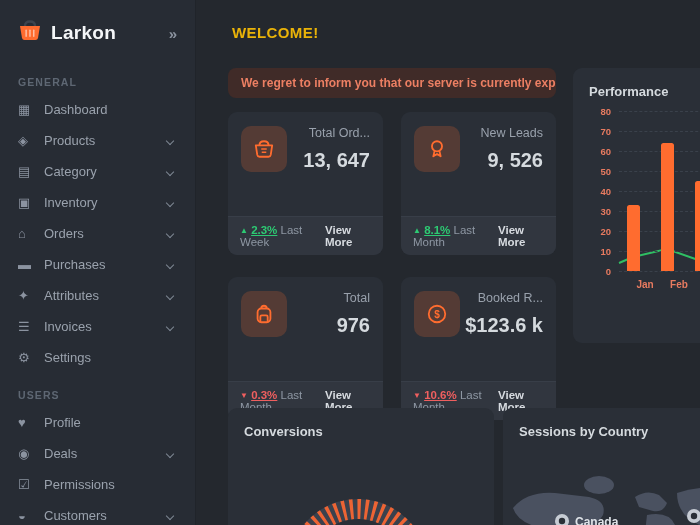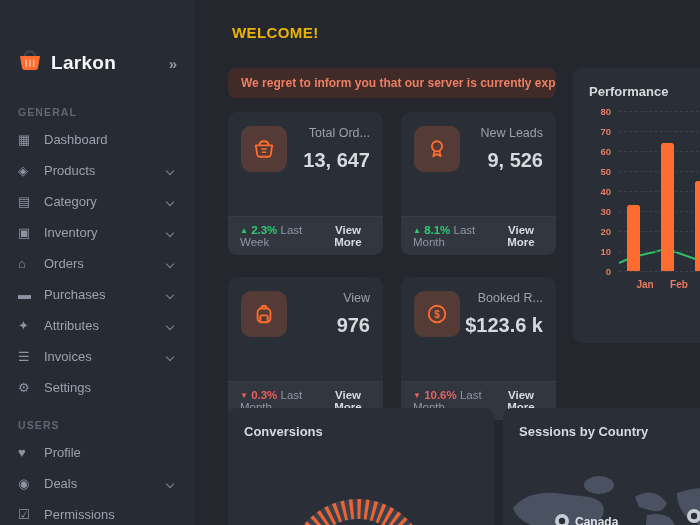--- a/index.html
+++ b/index.html
@@ -2,21 +2,21 @@
 <html><head>
 <meta charset="utf-8">
 <style>
   html,body{margin:0;padding:0;width:700px;height:525px;overflow:hidden;
     font-family:"Liberation Sans","DejaVu Sans",sans-serif;background:#24282e;}
   .viewport{position:relative;width:700px;height:525px;overflow:hidden;}
 
   
   .sidebar{position:absolute;left:0;top:0;width:196px;height:525px;background:#272c34;
     box-sizing:border-box;overflow:hidden;border-right:1px solid #20242a;}
-  .logo-row{display:flex;align-items:center;gap:9px;padding:26px 16px 14px 18px;margin-top:24px;}
+  .logo-row{display:flex;align-items:center;gap:9px;padding:20px 16px 14px 18px;}
   .logo-text{color:#f4f6f8;font-size:19px;font-weight:800;letter-spacing:.3px;flex:1;}
   .collapse{color:#8b939f;font-size:15px;font-weight:700;cursor:pointer;padding-right:2px;}
   .section-label{color:#5e6773;font-size:10.5px;font-weight:700;letter-spacing:1.1px;
     padding:16px 18px 6px 18px;}
   .side-item{display:flex;align-items:center;height:31px;padding:0 18px;cursor:pointer;}
   .side-item .s-icon{width:26px;color:#8b93a0;font-size:13px;flex:none;}
   .side-item .s-label{flex:1;color:#9aa2ad;font-size:13px;font-weight:500;}
   .chev{width:5px;height:5px;border-right:1.5px solid #7e8793;border-bottom:1.5px solid #7e8793;
     transform:rotate(45deg);margin-right:4px;flex:none;}
 
@@ -35,26 +35,26 @@
   .icon-tile{width:46px;height:46px;border-radius:10px;background:rgba(255,108,47,.20);
     display:flex;align-items:center;justify-content:center;flex:none;}
   .stat-right{flex:1;min-width:0;text-align:right;}
   .stat-title{color:#99a1ac;font-size:12.5px;font-weight:500;white-space:nowrap;overflow:hidden;
     text-overflow:ellipsis;margin-bottom:8px;}
   .stat-value{color:#d5dade;font-size:20px;font-weight:700;line-height:1.25;
     overflow-wrap:break-word;word-break:normal;}
   .stat-footer{background:#31363f;border-top:1px solid #383e48;padding:7px 12px;
     display:flex;justify-content:space-between;align-items:flex-start;font-size:11.5px;}
   .chg{min-width:0;}
-  .chg .pct{font-weight:700;}
+  .chg .pct{font-weight:700;text-decoration:underline;}
   .chg.up .tri,.chg.up .pct{color:#2dca73;}
   .chg.down .tri,.chg.down .pct{color:#ef5f5f;}
   .tri{font-size:8px;vertical-align:1px;}
   .period{color:#8e97a3;}
-  .view-more{color:#d7dbe0;font-weight:700;text-align:center;flex:none;max-width:46px;cursor:pointer;}
+  .view-more{color:#d7dbe0;font-weight:700;text-align:left;flex:none;max-width:46px;cursor:pointer;}
 
   
   .perf{position:absolute;left:377px;top:68px;width:170px;height:275px;box-sizing:border-box;
     background:#2a2f37;border-radius:9px;padding:16px;}
   .card-title{color:#d5dade;font-size:13px;font-weight:700;}
   .chart{position:relative;margin-top:12px;height:200px;}
   .ylabels{position:absolute;left:0;top:0;width:22px;height:160px;}
   .ylabel{position:absolute;right:0;color:#e87b60;font-size:9.5px;font-weight:600;width:22px;text-align:right;}
   .plot{position:absolute;left:30px;top:0;width:130px;height:160px;}
   .gridline{position:absolute;left:0;width:100%;border-top:1px dashed #3a414b;height:0;}
@@ -220,21 +220,21 @@
       <div class="card">
         <div class="stat-body">
           <div class="icon-tile">
             <svg width="22" height="22" viewBox="0 0 24 24">
               <path d="M9 6 Q9 3 12 3 Q15 3 15 6" fill="none" stroke="#ff6c2f" stroke-width="2"></path>
               <rect x="5" y="6" width="14" height="15" rx="4" fill="none" stroke="#ff6c2f" stroke-width="2"></rect>
               <path d="M8 21 L8 15 Q8 13.5 9.5 13.5 L14.5 13.5 Q16 13.5 16 15 L16 21" fill="none" stroke="#ff6c2f" stroke-width="2"></path>
             </svg>
           </div>
           <div class="stat-right">
-            <div class="stat-title">View</div>
+            <div class="stat-title">Total</div>
             <div class="stat-value">976</div>
           </div>
         </div>
         <div class="stat-footer">
           <span class="chg down">
             <span class="tri">▼</span>
             <span class="pct">0.3%</span>
             <span class="period">Last Month</span>
           </span>
           <span class="view-more">View More</span>

